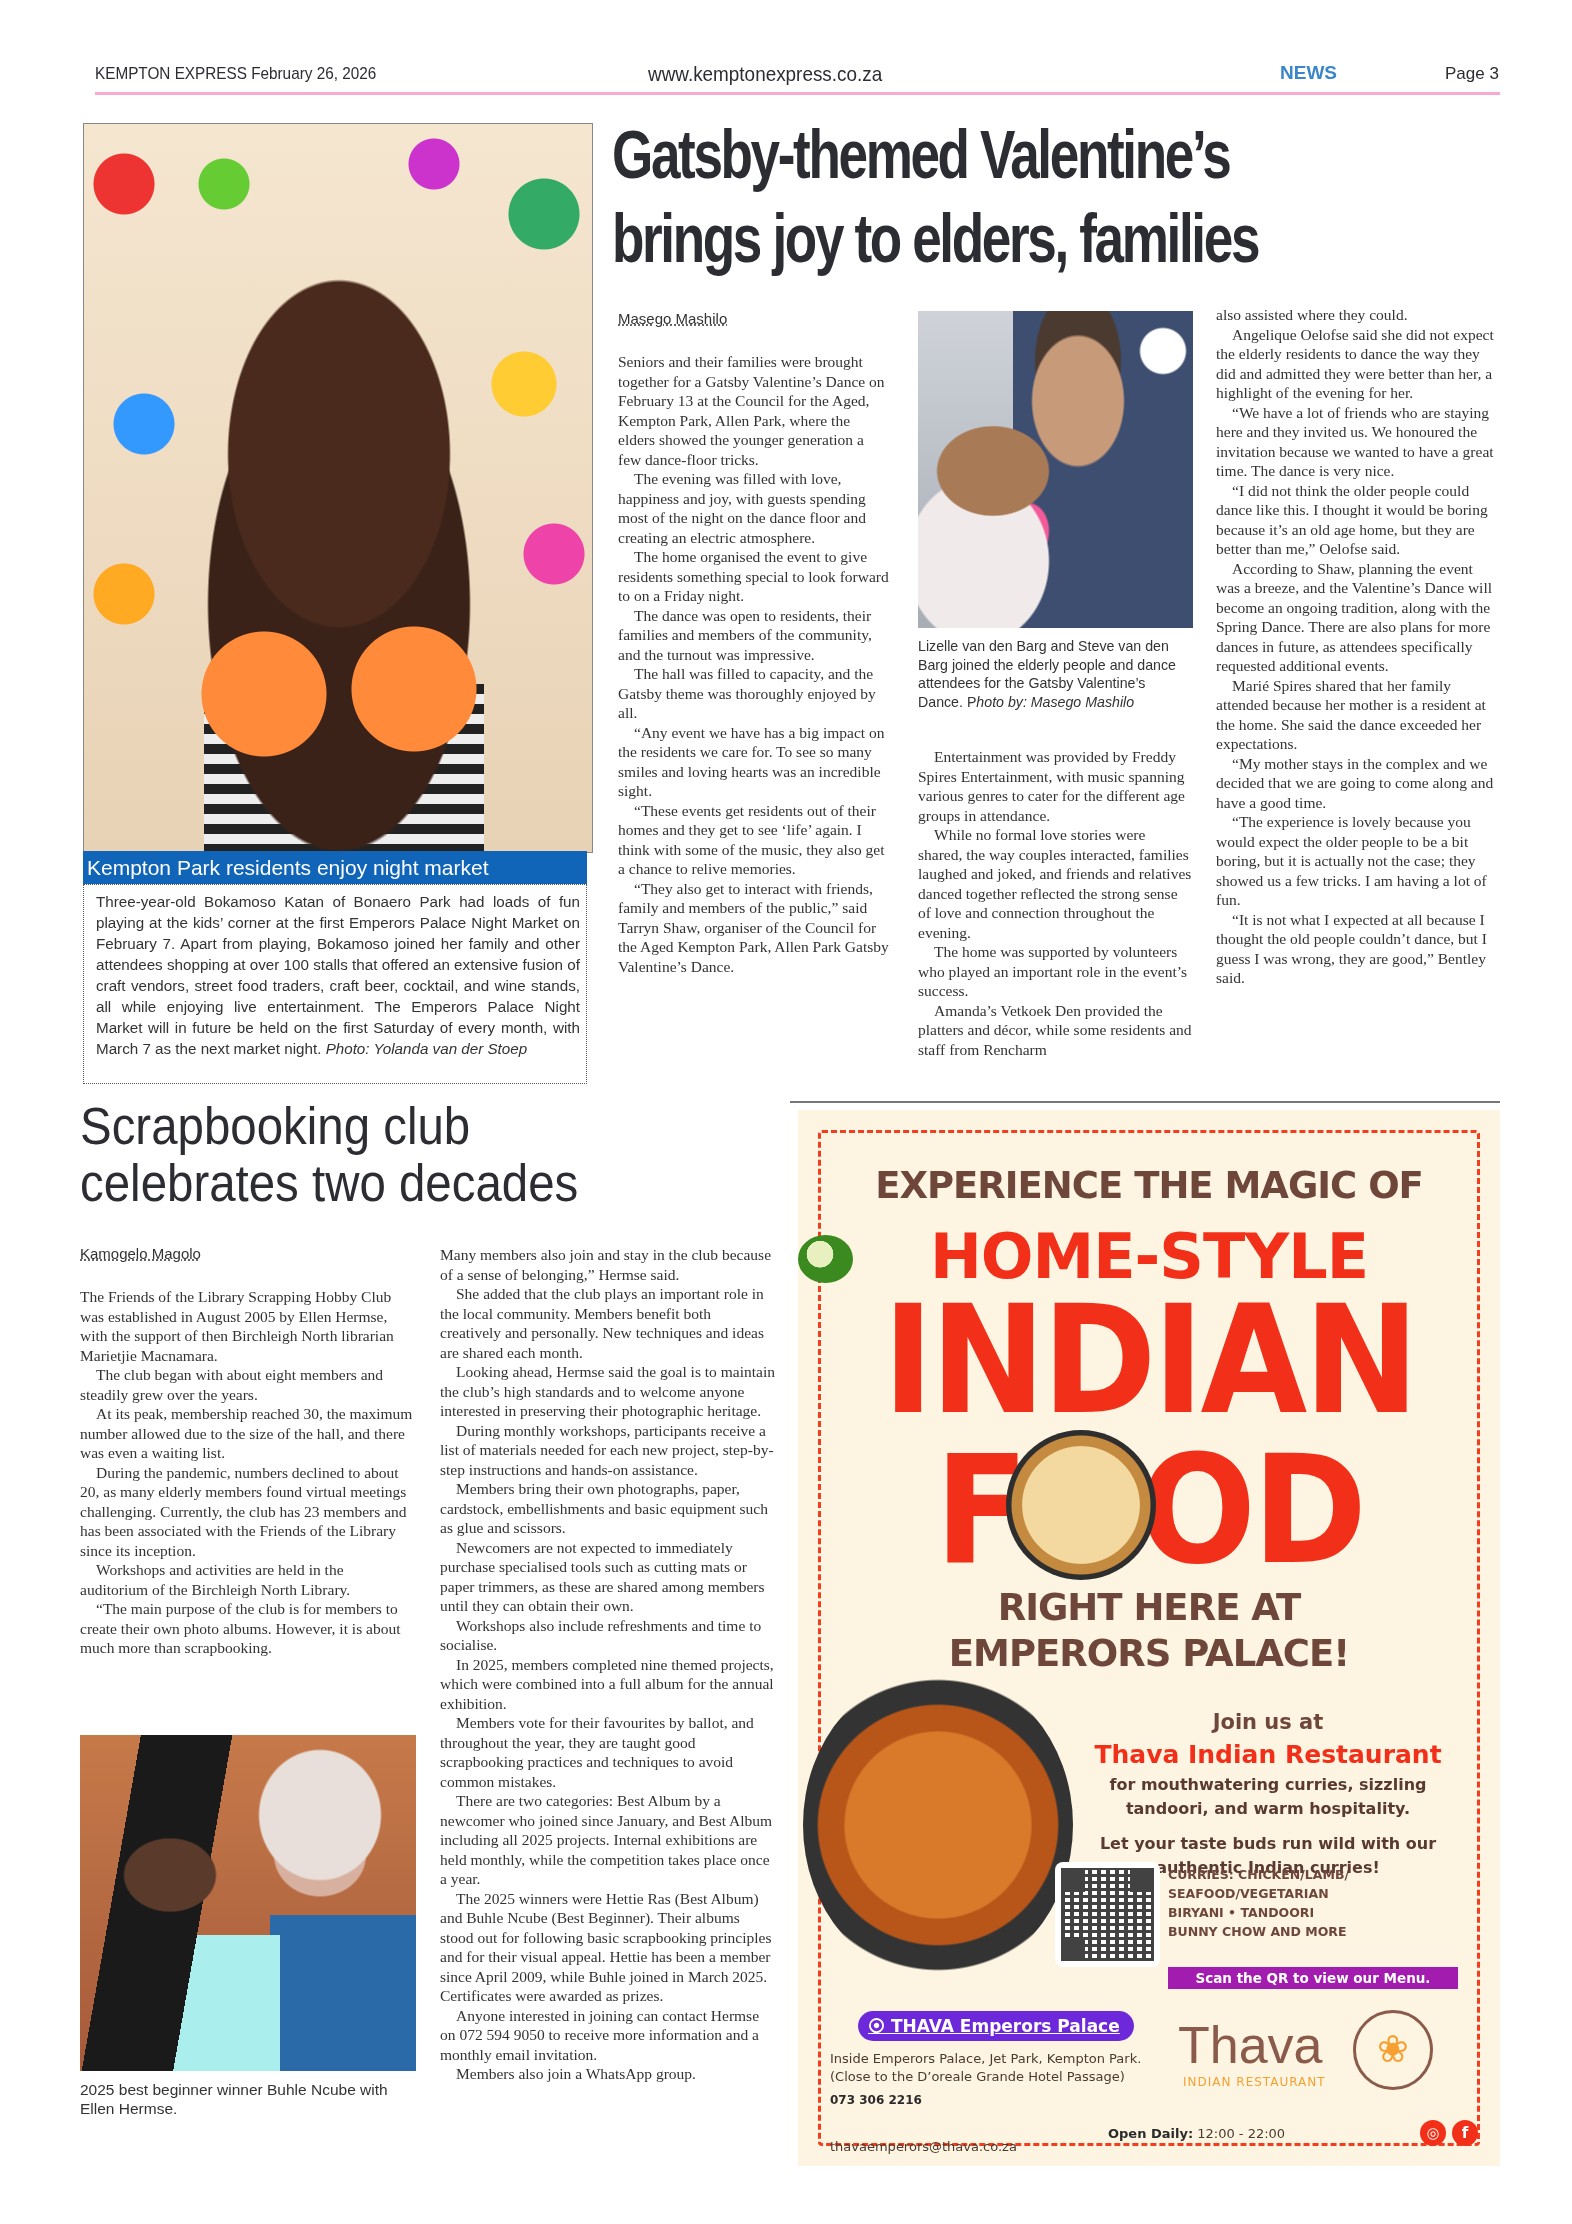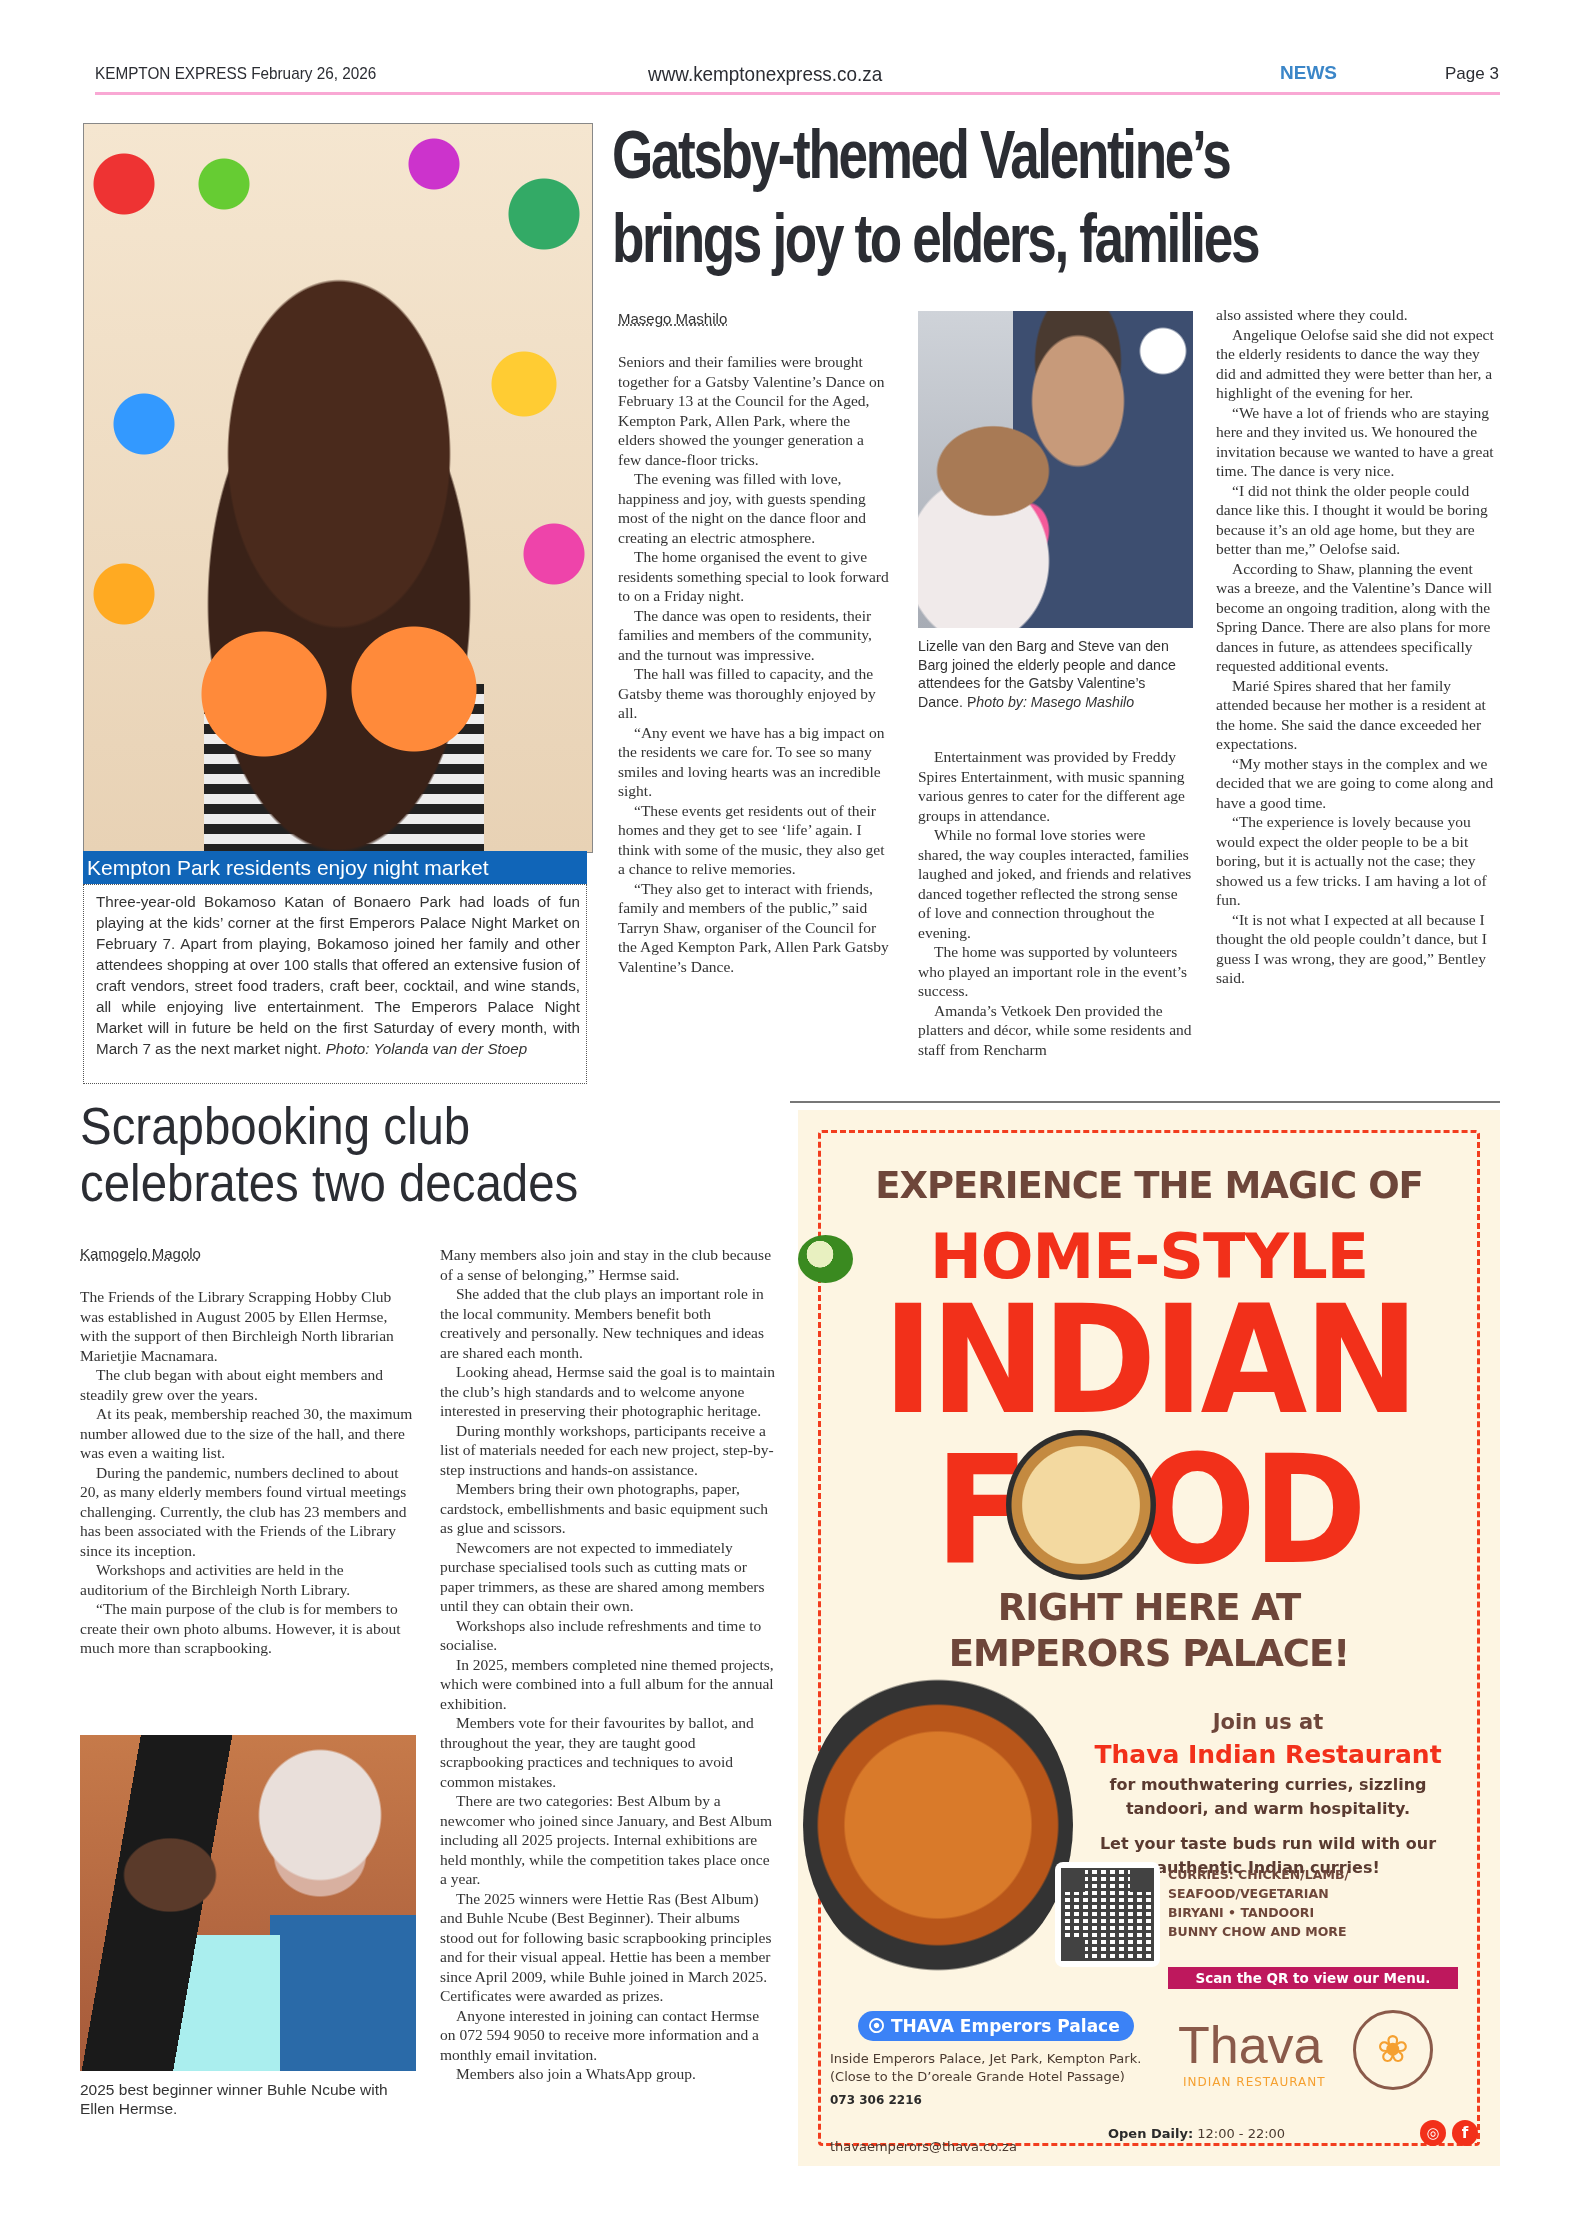--- a/index.html
+++ b/index.html
@@ -90,22 +90,22 @@
   .ad .t8 { position:absolute; left:270px; width:400px; top:663px; text-align:center; font-weight:bold; font-size:16px; line-height:24px; color:#5a3a30; }
   .ad .t9 { position:absolute; left:270px; width:400px; top:722px; text-align:center; font-weight:bold; font-size:16px; line-height:24px; color:#5a3a30; }
   .ad .qr { position:absolute; left:257px; top:752px; width:105px; height:105px; background:#fff; border-radius:8px; padding:6px; box-sizing:border-box; }
   .ad .qr .q { width:100%; height:100%; background:
       linear-gradient(#222,#222) 0 0 / 24px 24px no-repeat,
       linear-gradient(#222,#222) 100% 0 / 24px 24px no-repeat,
       linear-gradient(#222,#222) 0 100% / 24px 24px no-repeat,
       repeating-linear-gradient(90deg, #222 0 4px, transparent 4px 9px),
       repeating-linear-gradient(0deg, #222 0 3px, transparent 3px 7px); opacity:0.85; }
   .ad .menu { position:absolute; left:370px; width:300px; top:755px; text-align:left; font-weight:bold; font-size:12.5px; line-height:19px; color:#6e463a; }
-  .ad .scan { position:absolute; left:370px; top:857px; width:290px; height:22px; background:#be185d; color:#fff; font-weight:bold; font-size:13.5px; line-height:22px; text-align:center; }
-  .ad .loc { position:absolute; left:60px; top:901px; height:30px; padding:0 14px 0 10px; border-radius:15px; background:#3b82f6; color:#fff; font-weight:bold; font-size:17px; line-height:30px; white-space:nowrap; }
+  .ad .scan { position:absolute; left:370px; top:857px; width:290px; height:22px; background:#a21caf; color:#fff; font-weight:bold; font-size:13.5px; line-height:22px; text-align:center; }
+  .ad .loc { position:absolute; left:60px; top:901px; height:30px; padding:0 14px 0 10px; border-radius:15px; background:#6d28d9; color:#fff; font-weight:bold; font-size:17px; line-height:30px; white-space:nowrap;text-decoration:underline; }
   .ad .addr { position:absolute; left:32px; top:940px; font-size:13px; line-height:18px; color:#4a3a30; }
   .ad .phone { position:absolute; left:32px; top:983px; font-weight:bold; font-size:12px; color:#2b2b2b; }
   .ad .email { position:absolute; left:32px; top:1016px; font-size:13px; color:#4a3a30;margin-top:13px; }
   .ad .hours { position:absolute; left:310px; top:1016px; font-size:13px; color:#4a3a30; }
   .ad .hours b { color:#2b2b2b; }
   .ad .logo { position:absolute; left:380px; top:905px; font-size:52px; color:#8a5a4a; font-family:"Liberation Sans", sans-serif; }
   .ad .logo-sub { position:absolute; left:385px; top:965px; font-size:12px; color:#f5a030; letter-spacing:1px; }
   .ad .lotus { position:absolute; left:555px; top:900px; width:80px; height:80px; border:3px solid #8a5a4a; border-radius:50%; box-sizing:border-box; color:#f5a030; font-size:38px; text-align:center; line-height:72px; }
   .ad .social { position:absolute; top:1010px; width:26px; height:26px; border-radius:50%; background:#f2301a; color:#fff; font-weight:bold; font-size:15px; text-align:center; line-height:26px; }
 </style>

